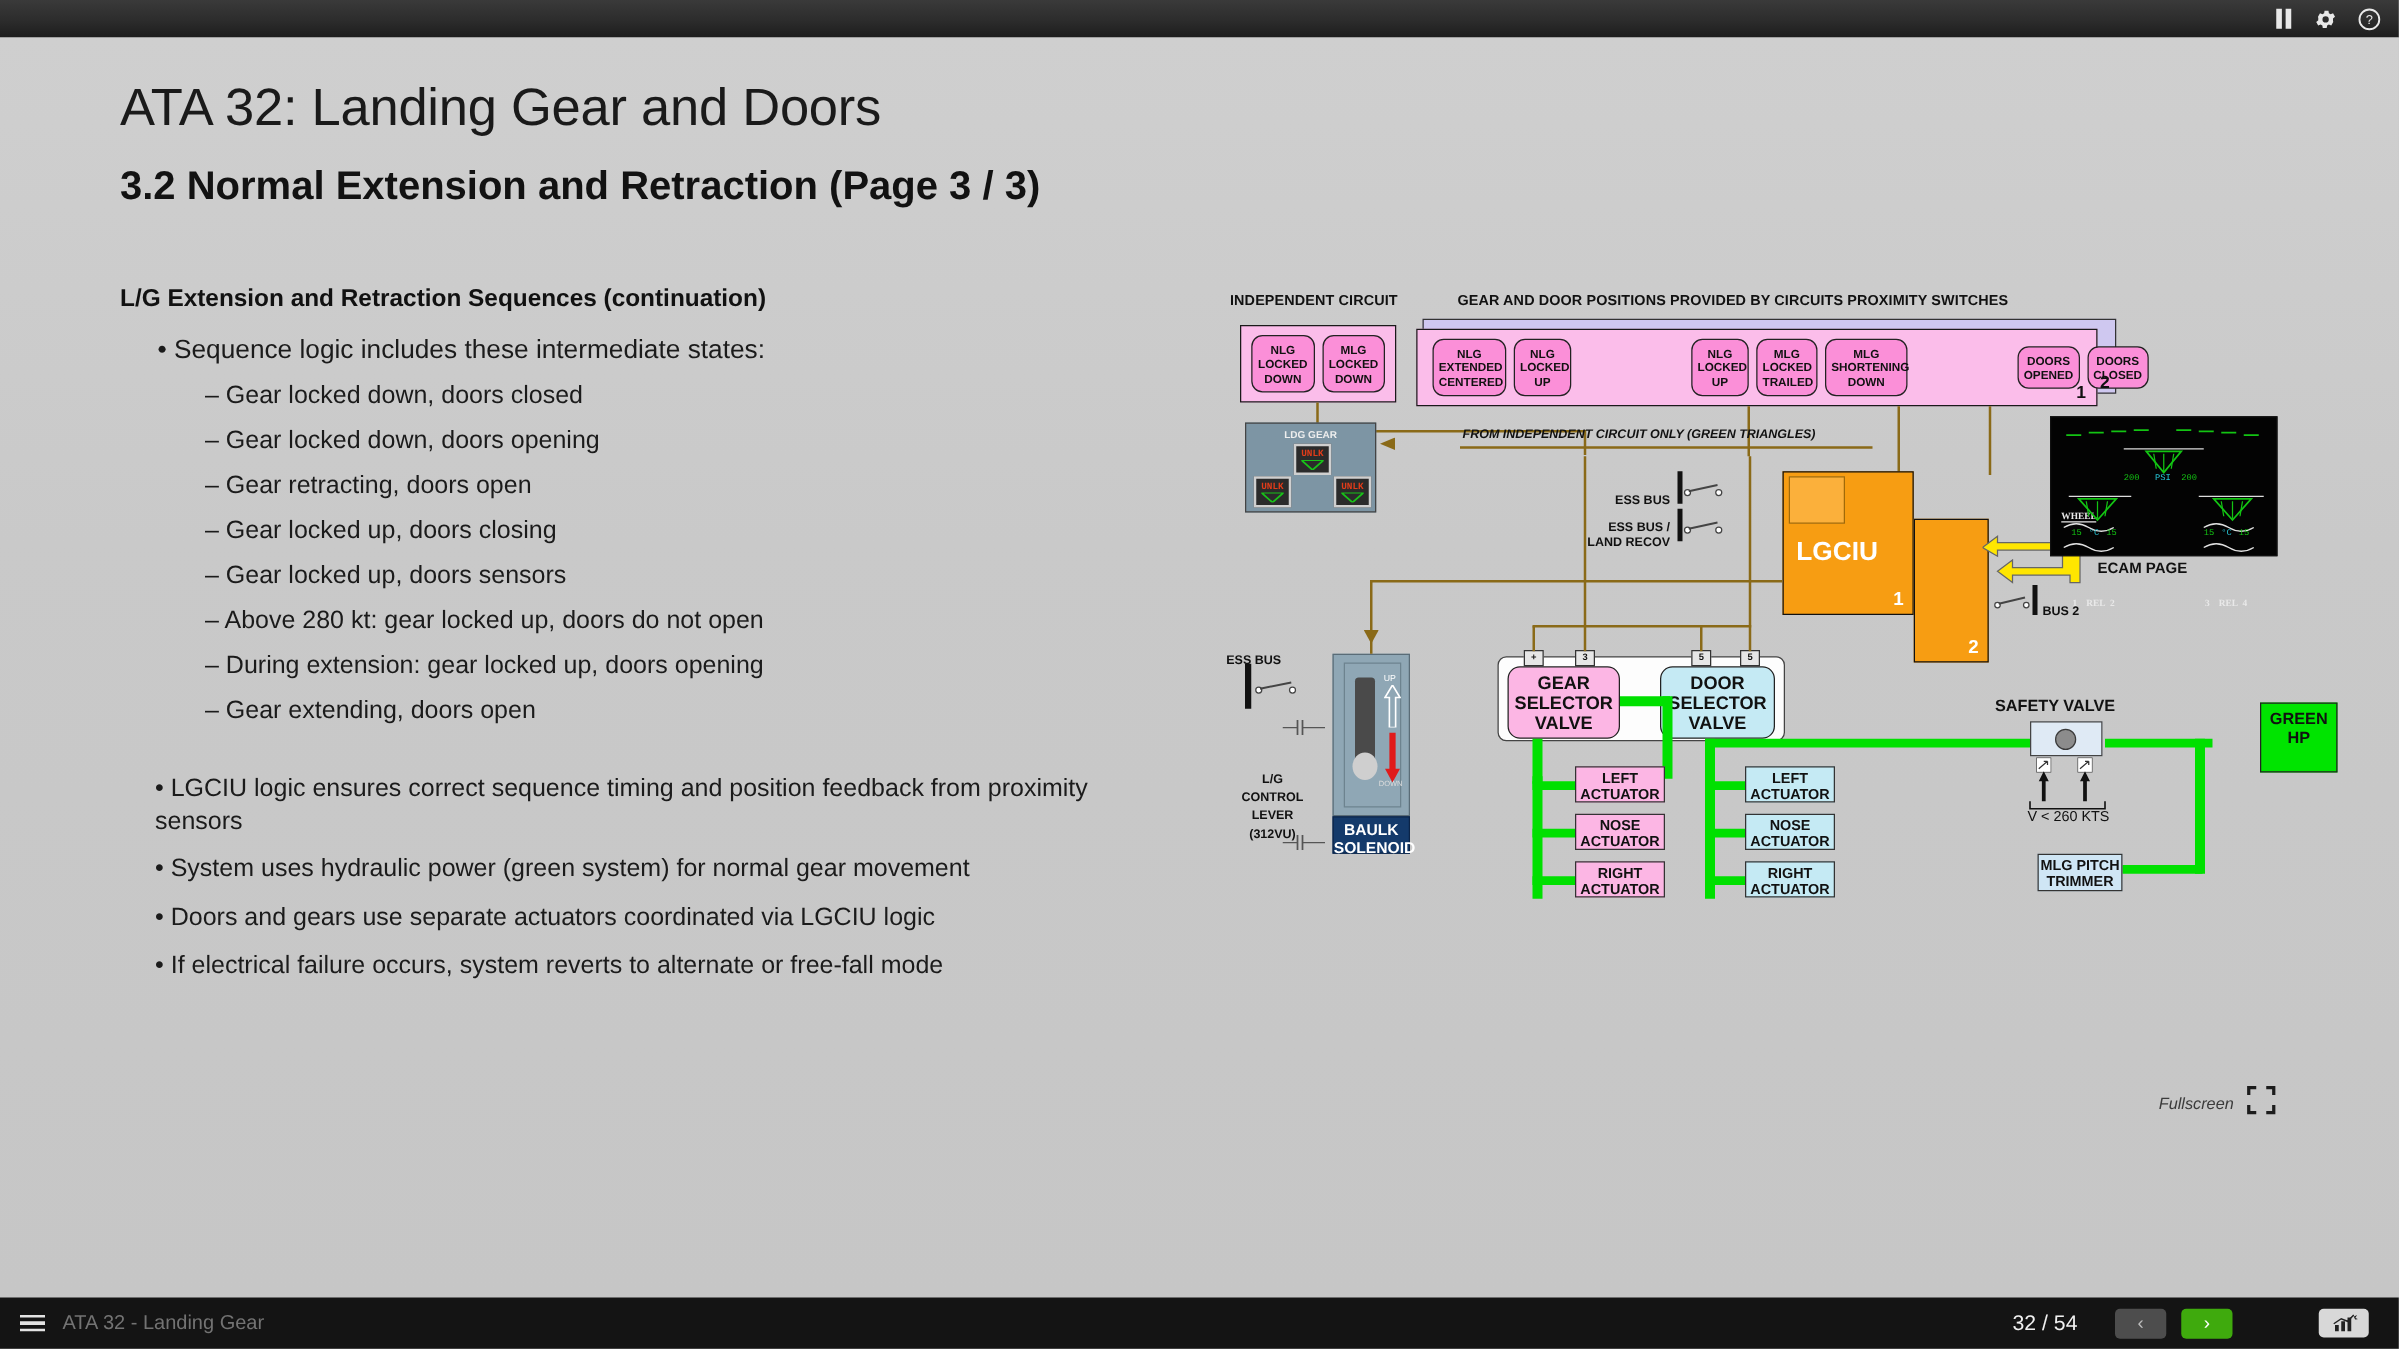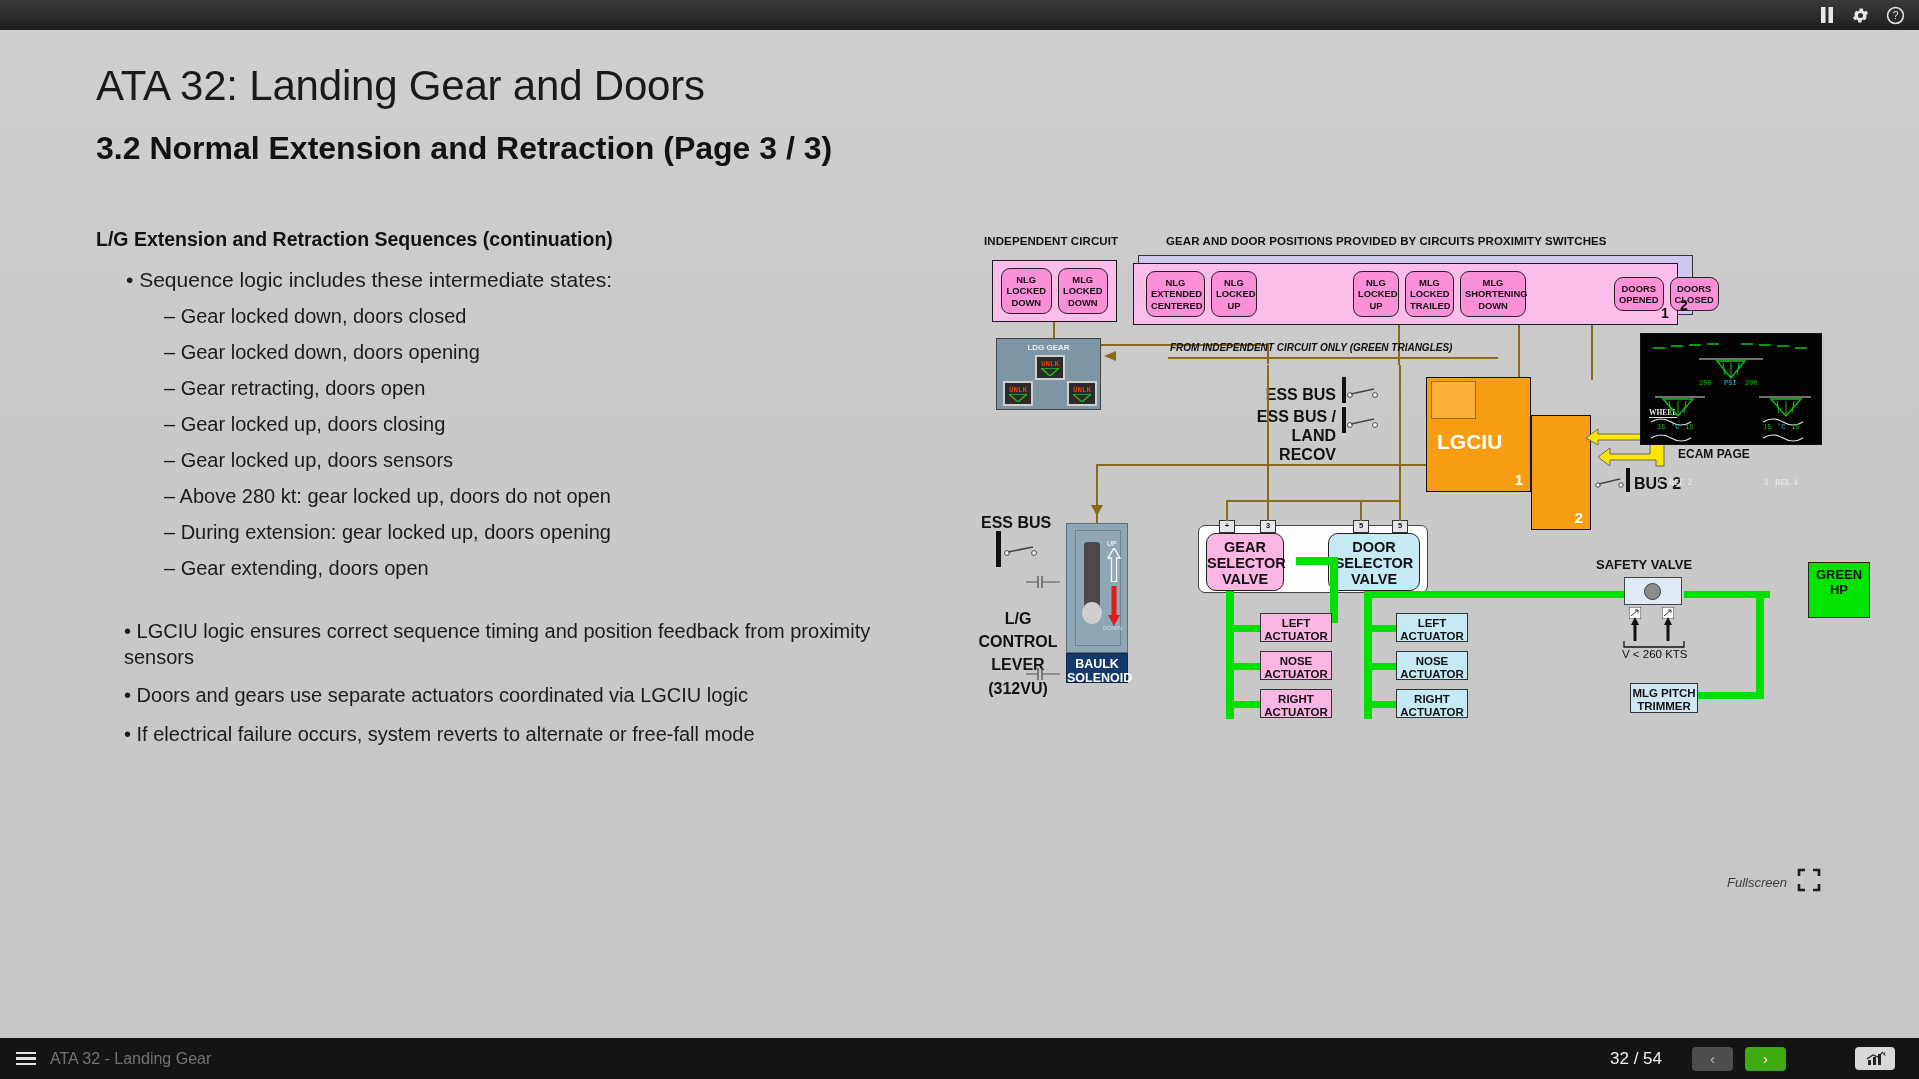--- a/index.html
+++ b/index.html
@@ -114,21 +114,21 @@
     display:flex; flex-direction:column; align-items:center; justify-content:center;
   }
   .unlk span { color:#e03c1a; font-size:7.5px; font-weight:bold; font-family:"Liberation Mono", monospace; }
 
   .leverpanel { position:absolute; background:#8fa7b5; border:1.5px solid #5a6c77; }
   .baulk {
     position:absolute; background:#143a6b; border:1.5px solid #0b2банка;
     color:#fff; font-size:12.5px; font-weight:bold; text-align:center;
     line-height:1.15; padding-top:3px; white-space: pre-line;
   }
-  .smalltxt { position:absolute; font-size:16px; color:#111; font-weight:bold; line-height:1.2; }
+  .smalltxt { position:absolute; font-size:10px; color:#111; font-weight:bold; line-height:1.2;margin-top:10px; }
   .smalltxt.r { text-align:right; }
   .ital { font-style: italic; font-size:10px; font-weight:bold; }
 
   .busbar { position:absolute; background:#111; width:4px; }
   .owire { position:absolute; background:#8a6a18; }
 
   #fullscreen-ctl {
     position:absolute; left:1727px; top:838px; display:flex; align-items:center; gap:10px; cursor:pointer;
   }
   #fullscreen-label { font-style: italic; font-size:13px; color:#3b3b3b; }
@@ -188,20 +188,21 @@
     <div class="bullet2">– Gear locked down, doors closed</div>
     <div class="bullet2">– Gear locked down, doors opening</div>
     <div class="bullet2">– Gear retracting, doors open</div>
     <div class="bullet2">– Gear locked up, doors closing</div>
     <div class="bullet2">– Gear locked up, doors sensors</div>
     <div class="bullet2">– Above 280 kt: gear locked up, doors do not open</div>
     <div class="bullet2">– During extension: gear locked up, doors opening</div>
     <div class="bullet2">– Gear extending, doors open</div>
     <div class="gap"></div>
     <div class="para">• LGCIU logic ensures correct sequence timing and position feedback from proximity sensors</div>
+    <div class="para">• System uses hydraulic power (green system) for normal gear movement</div>
     <div class="para">• Doors and gears use separate actuators coordinated via LGCIU logic</div>
     <div class="para">• If electrical failure occurs, system reverts to alternate or free-fall mode</div>
   </div>
 
   <div id="diagram">
 
     <div class="dg hdr-cap" style="left:6px; top:0;">INDEPENDENT CIRCUIT</div>
     <div class="dg hdr-cap" style="left:188px; top:0;">GEAR AND DOOR POSITIONS PROVIDED BY CIRCUITS PROXIMITY SWITCHES</div>
 
     <div class="lilac" style="left:160px; top:20px; width:555px; height:60px;"></div>
@@ -425,21 +426,21 @@
         </svg>
     </div>
     <div class="owire" style="left:118px; top:230px; width:2px; height:44px;"></div>
     <div class="owire" style="left:118px; top:229px; width:330px; height:2px;"></div>
 
     <div class="valvewrap" style="left:220px; top:290px; width:230px; height:68px;"></div>
     <div class="port" style="left:241px; top:285px; width:16px; height:13px;">+</div>
     <div class="port" style="left:282px; top:285px; width:16px; height:13px;">3</div>
     <div class="port" style="left:375px; top:285px; width:16px; height:13px;">5</div>
     <div class="port" style="left:414px; top:285px; width:16px; height:13px;">5</div>
-    <div class="selvalve v-pink" style="position:absolute; left:228px; top:298px; width:78px; height:58px;">GEAR
+    <div class="selvalve v-pink" style="position:absolute; left:228px; top:298px; width:90px; height:58px;">GEAR
 SELECTOR
 VALVE</div>
     <div class="selvalve v-blue" style="position:absolute; left:350px; top:298px; width:92px; height:58px;">DOOR
 SELECTOR
 VALVE</div>
 
     <div class="owire" style="left:248px; top:266px; width:2px; height:20px;"></div>
     <div class="owire" style="left:289px; top:266px; width:2px; height:20px;"></div>
     <div class="owire" style="left:382px; top:266px; width:2px; height:20px;"></div>
     <div class="owire" style="left:421px; top:266px; width:2px; height:20px;"></div>

